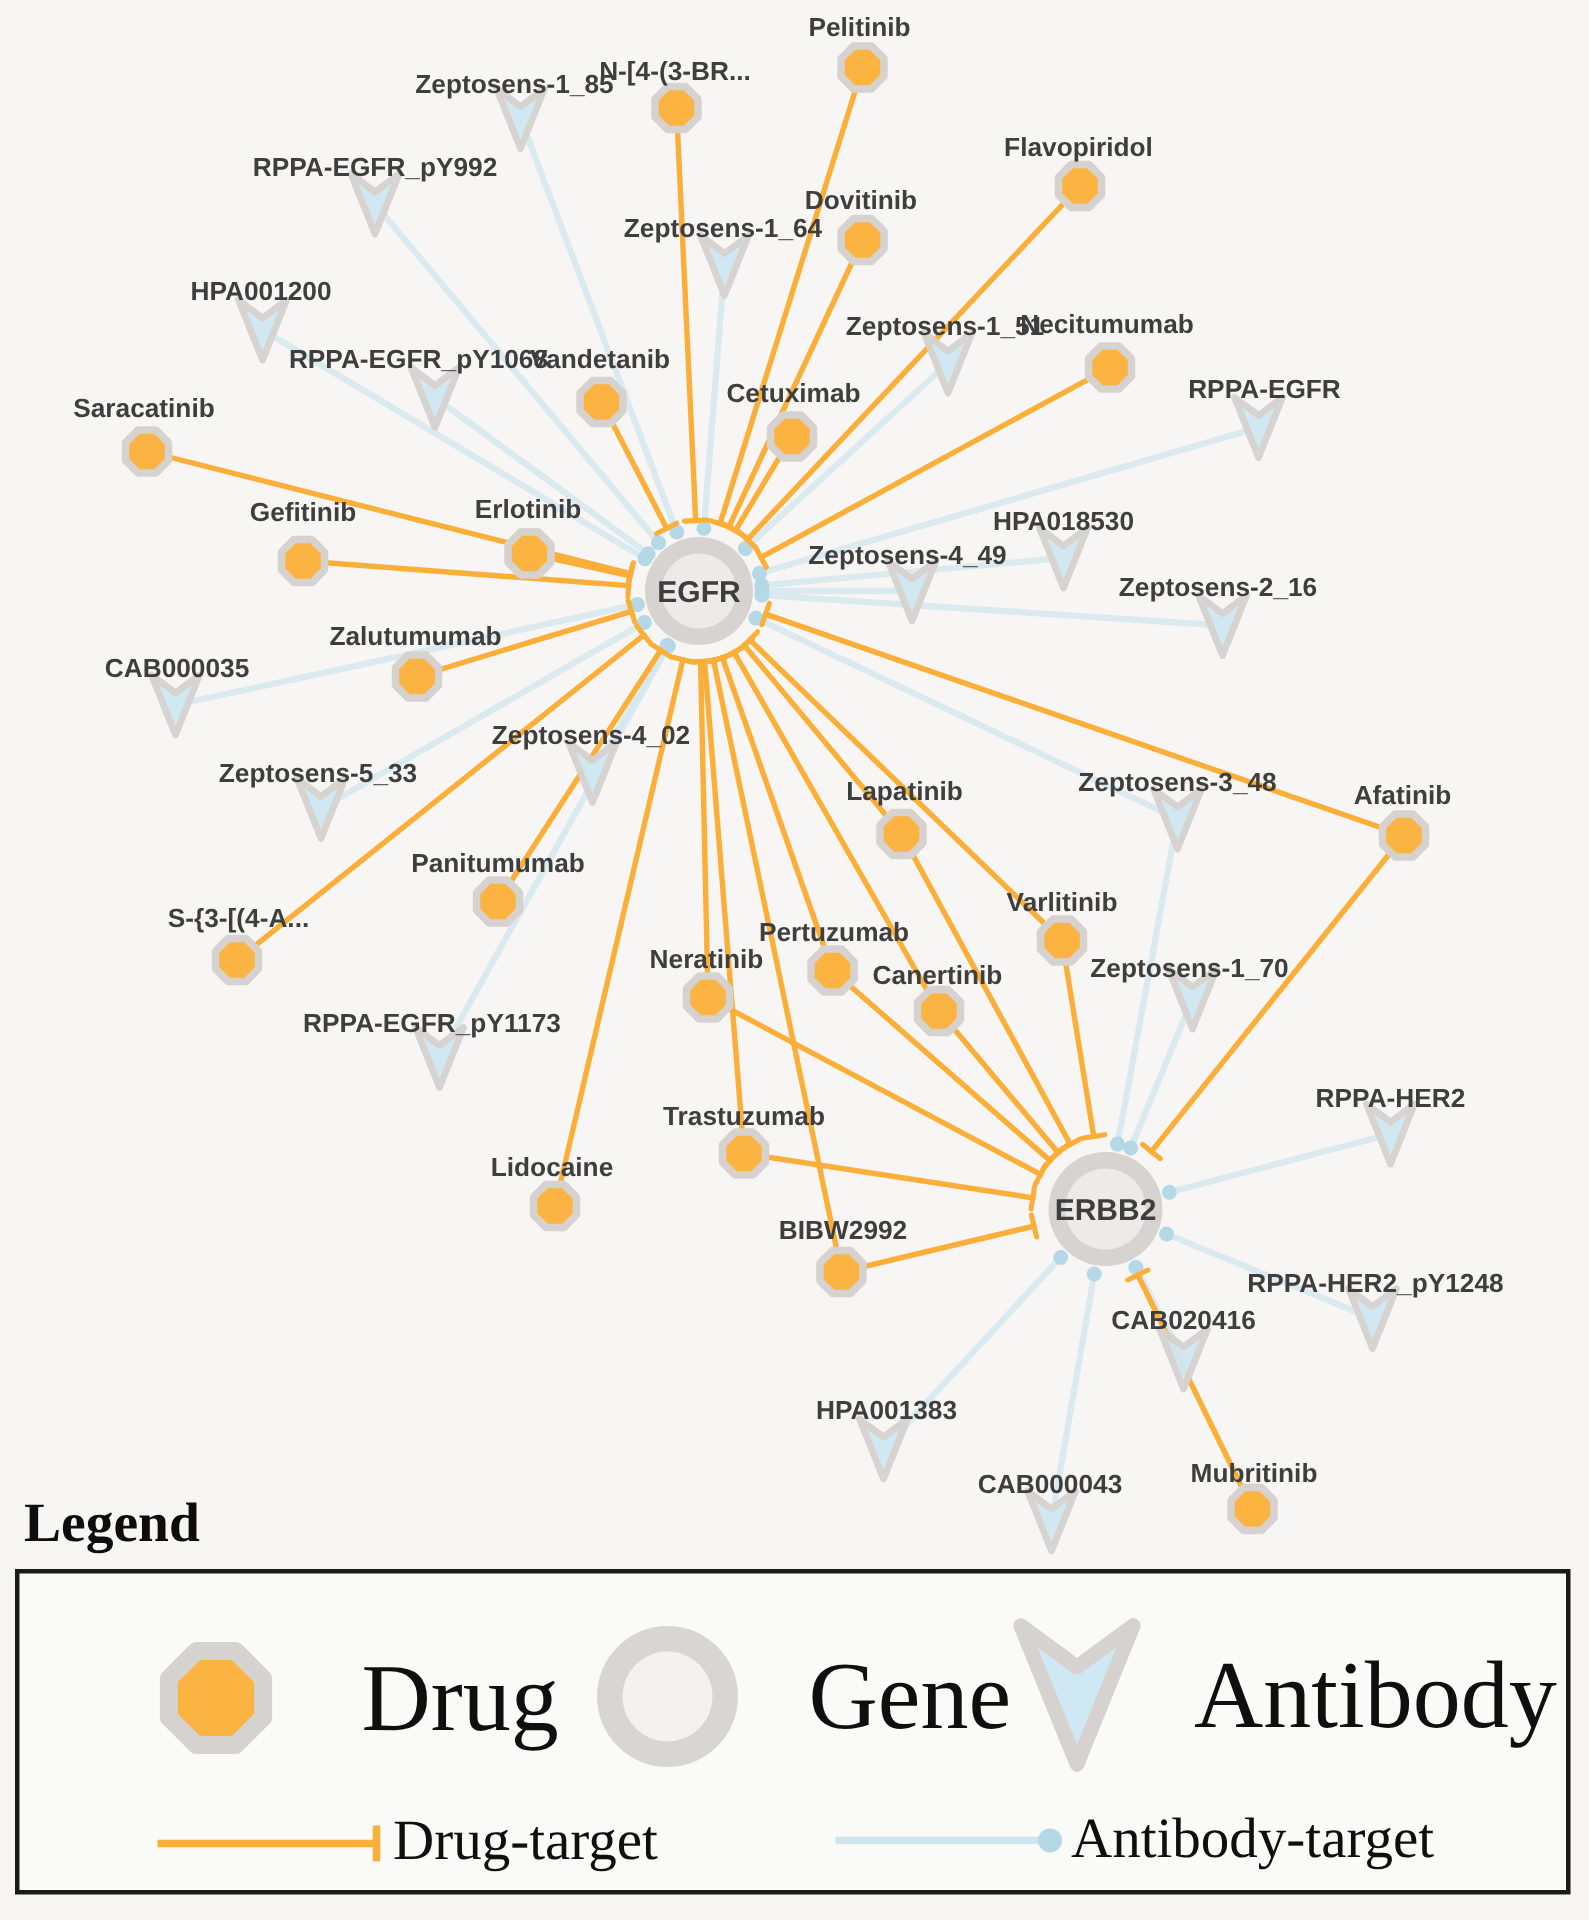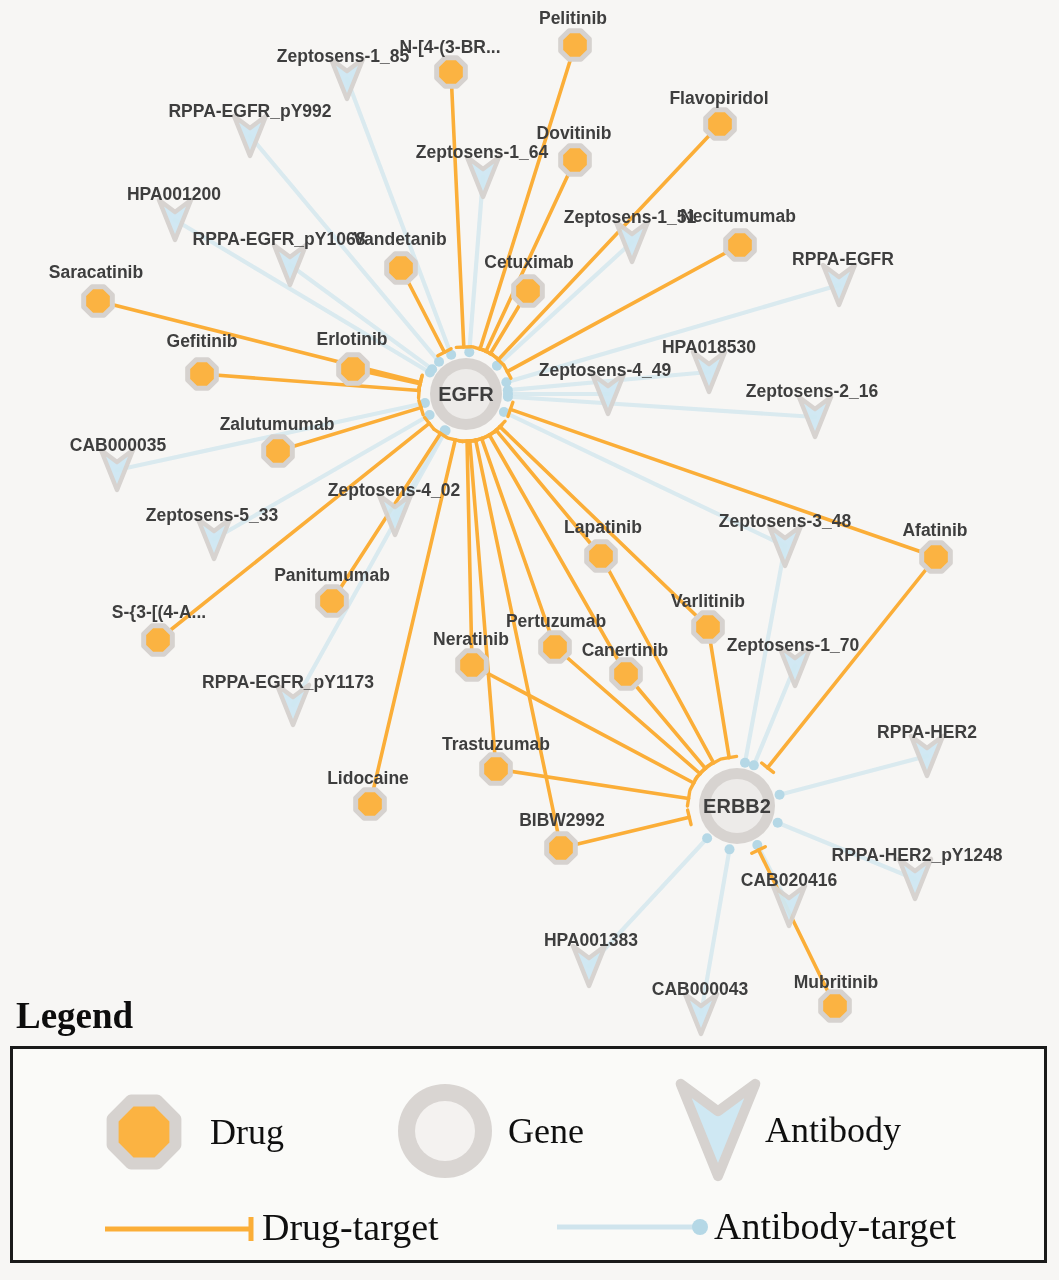--- a/index.html
+++ b/index.html
@@ -7,21 +7,21 @@
          font-family:"Liberation Sans",sans-serif;}
   #net{position:absolute;left:0;top:0;}
   .net-label{font-family:"Liberation Sans",sans-serif;font-weight:bold;}
   .legend-title{position:absolute;left:16px;top:994px;font-family:"Liberation Serif",serif;
                 font-weight:bold;font-size:37px;color:#0d0d0d;text-align:right;}
   .legend-box{position:absolute;left:10px;top:1046px;width:1031px;height:211px;
               border:3px solid #1a1a1a;background:#fafaf8;}
   .legend-svg{position:absolute;left:0;top:0;}
   .legend-label{position:absolute;transform:translateY(-50%);font-family:"Liberation Serif",serif;
                 color:#0f0f0f;white-space:nowrap;}
-  .legend-label.row1{font-size:36px;}
+  .legend-label.row1{font-size:64px;margin-left:31px;}
   .legend-label.row2{font-size:38px;}
 </style>
 </head>
 <body>
 
 <div class="stage">
   <svg id="net" width="1059" height="1045" viewBox="0 0 1059 1045">
       <g>
         <line x1="347" y1="79" x2="451.1571761138198" y2="354.7101720659935" stroke="#d6e8ef" stroke-width="4.2" stroke-linecap="round" opacity="0.85"></line>
         <circle cx="451.1571761138198" cy="354.7101720659935" r="5" fill="#b5d8e6"></circle>

